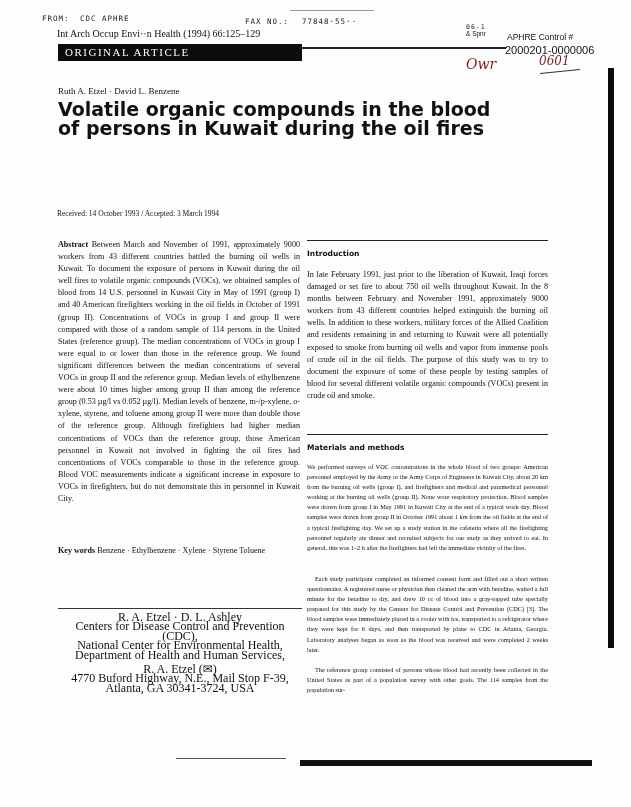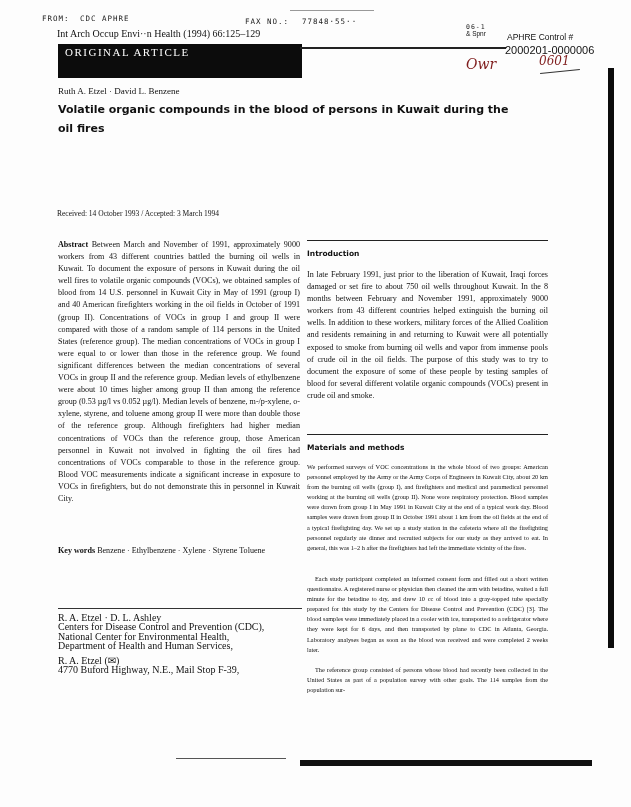--- a/index.html
+++ b/index.html
@@ -1,36 +1,36 @@
 <!DOCTYPE html>
 <html><head>
 <meta charset="utf-8">
 <style>
   html, body { margin: 0; padding: 0; background: #fdfdfd; }
   body { width: 631px; height: 807px; position: relative; overflow: hidden;
          font-family: "Liberation Serif", serif; color: #111; }
   .abs { position: absolute; }
   .fax { font-family: "DejaVu Sans Mono", monospace; font-size: 7.5px; letter-spacing: 1px; color: #222; }
   .journal { font-size: 10px; }
-  .banner { left: 58px; top: 44px; width: 244px; height: 34px; background: #0c0c0c; }
+  .banner { left: 58px; top: 44px; width: 244px; height: 17px; background: #0c0c0c; }
   .banner span { position: absolute; left: 7px; top: 2px; color: #fff; font-size: 11px; letter-spacing: 1.5px; font-family: "Liberation Serif", serif; }
   .topline { left: 300px; top: 47px; width: 206px; height: 1.5px; background: #222; }
   .cmat-label { font-family: "Liberation Sans", sans-serif; font-size: 8.5px; }
   .cmat-num { font-family: "Liberation Sans", sans-serif; font-size: 11px; }
   .hand { font-family: "DejaVu Serif", serif; font-style: italic; font-size: 14px; color: #7f1d1d; }
   .rbar { left: 608px; top: 68px; width: 6px; height: 580px; background: #0c0c0c; }
   .authors { font-size: 9px; }
-  .title { font-family: "DejaVu Sans", sans-serif; font-weight: bold; font-size: 11px; line-height: 19px; width: 460px; }
+  .title { font-family: "DejaVu Sans", sans-serif; font-weight: bold; font-size: 19px; line-height: 19px; width: 460px; }
   .received { font-size: 7.5px; }
   .col { font-size: 8.1px; line-height: 12.1px; text-align: justify; }
   .col b { font-weight: bold; }
   .rcol { font-size: 6.3px; line-height: 10.1px; text-align: justify; font-family: "Liberation Serif", serif; }
   .secline { height: 1.2px; background: #222; }
   .sechead { font-family: "DejaVu Sans", sans-serif; font-weight: bold; font-size: 7.5px; }
-  .affil { font-size: 10px; line-height: 9.4px; }
+  .affil { font-size: 12px; line-height: 9.4px; text-align: center; }
   .divider { height: 1px; background: #333; }
   .bottombar { left: 176px; top: 757px; width: 416px; height: 9px; background: linear-gradient(to bottom, transparent 0, transparent 3px, #111 3px, #111 100%); }
   .bottomthin { left: 176px; top: 758px; width: 110px; height: 1px; background: #555; }
 </style>
 </head>
 <body>
 
 <div class="abs fax" style="left:42px; top:14px;">FROM:</div>
 <div class="abs fax" style="left:80px; top:14px;">CDC APHRE</div>
 <div class="abs fax" style="left:245px; top:17px;">FAX NO.:</div>
@@ -70,20 +70,21 @@
 
 <div class="abs divider" style="left:58px; top:608px; width:244px;"></div>
 <div class="abs affil" style="left:58px; top:613px; width:244px;">
   <div>R. A. Etzel · D. L. Ashley</div>
   <div>Centers for Disease Control and Prevention (CDC),</div>
   <div>National Center for Environmental Health,</div>
   <div>Department of Health and Human Services,</div>
   <div style="height:5px;"></div>
   <div>R. A. Etzel (✉)</div>
   <div>4770 Buford Highway, N.E., Mail Stop F-39,</div>
+  <div>Atlanta, GA 30341-3724, USA</div>
 </div>
 
 <div class="abs secline" style="left:307px; top:240px; width:241px;"></div>
 <div class="abs sechead" style="left:307px; top:249px;">Introduction</div>
 <div class="abs col" style="left:307px; top:269px; width:241px;">In late February 1991, just prior to the liberation of Kuwait, Iraqi forces damaged or set fire to about 750 oil wells throughout Kuwait. In the 8 months between February and November 1991, approximately 9000 workers from 43 different countries helped extinguish the burning oil wells. In addition to these workers, military forces of the Allied Coalition and residents remaining in and returning to Kuwait were all potentially exposed to smoke from burning oil wells and vapor from immense pools of crude oil in the oil fields. The purpose of this study was to try to document the exposure of some of these people by testing samples of blood for several different volatile organic compounds (VOCs) present in crude oil and smoke.</div>
 
 <div class="abs secline" style="left:307px; top:434px; width:241px;"></div>
 <div class="abs sechead" style="left:307px; top:443px;">Materials and methods</div>
 <div class="abs rcol" style="left:307px; top:462px; width:241px;">We performed surveys of VOC concentrations in the whole blood of two groups: American personnel employed by the Army or the Army Corps of Engineers in Kuwait City, about 20 km from the burning oil wells (group I), and firefighters and medical and paramedical personnel working at the burning oil wells (group II). None wore respiratory protection. Blood samples were drawn from group I in May 1991 in Kuwait City at the end of a typical work day. Blood samples were drawn from group II in October 1991 about 1 km from the oil fields at the end of a typical firefighting day. We set up a study station in the cafeteria where all the firefighting personnel regularly ate dinner and recruited subjects for our study as they arrived to eat. In general, this was 1–2 h after the firefighters had left the immediate vicinity of the fires.</div>
 <div class="abs rcol" style="left:307px; top:574px; width:241px; text-indent:8px;">Each study participant completed an informed consent form and filled out a short written questionnaire. A registered nurse or physician then cleaned the arm with betadine, waited a full minute for the betadine to dry, and drew 10 cc of blood into a gray-topped tube specially prepared for this study by the Centers for Disease Control and Prevention (CDC) [3]. The blood samples were immediately placed in a cooler with ice, transported to a refrigerator where they were kept for 6 days, and then transported by plane to CDC in Atlanta, Georgia. Laboratory analyses began as soon as the blood was received and were completed 2 weeks later.</div>

